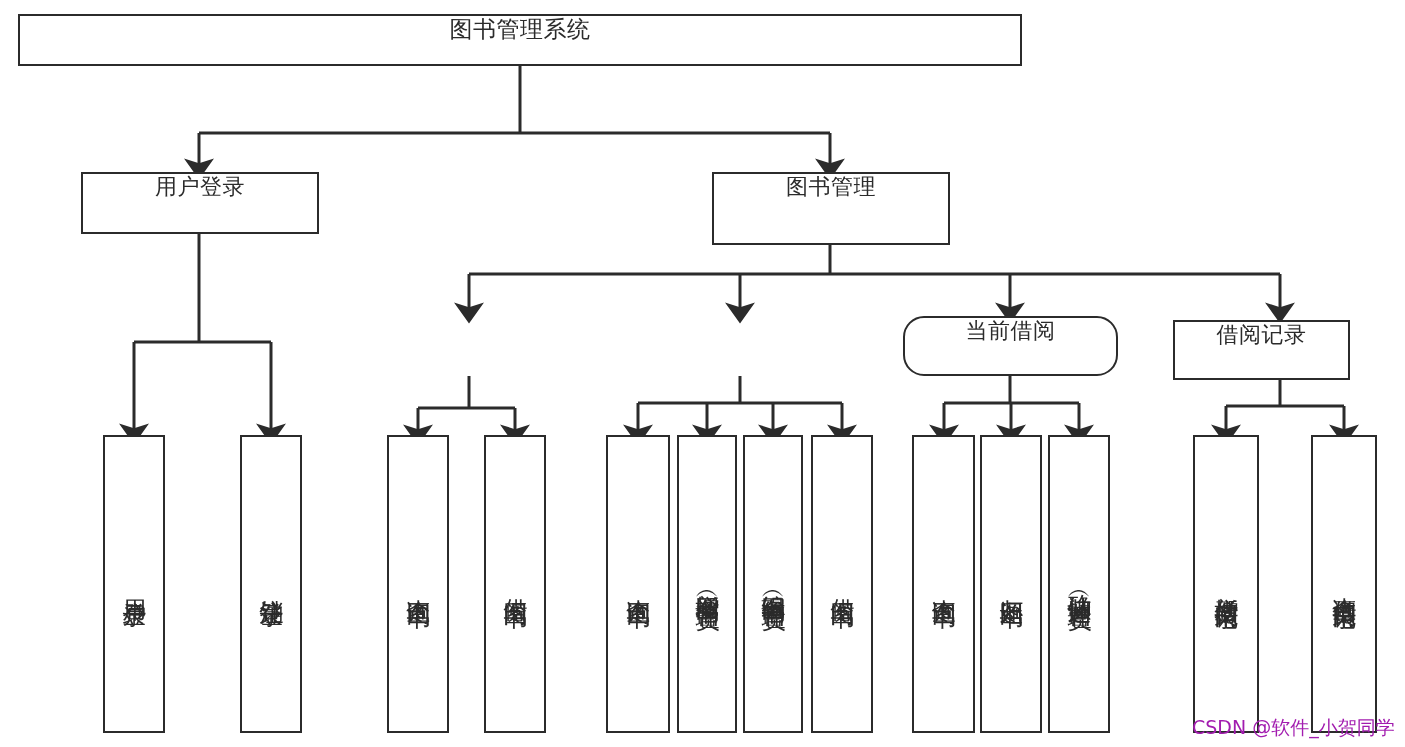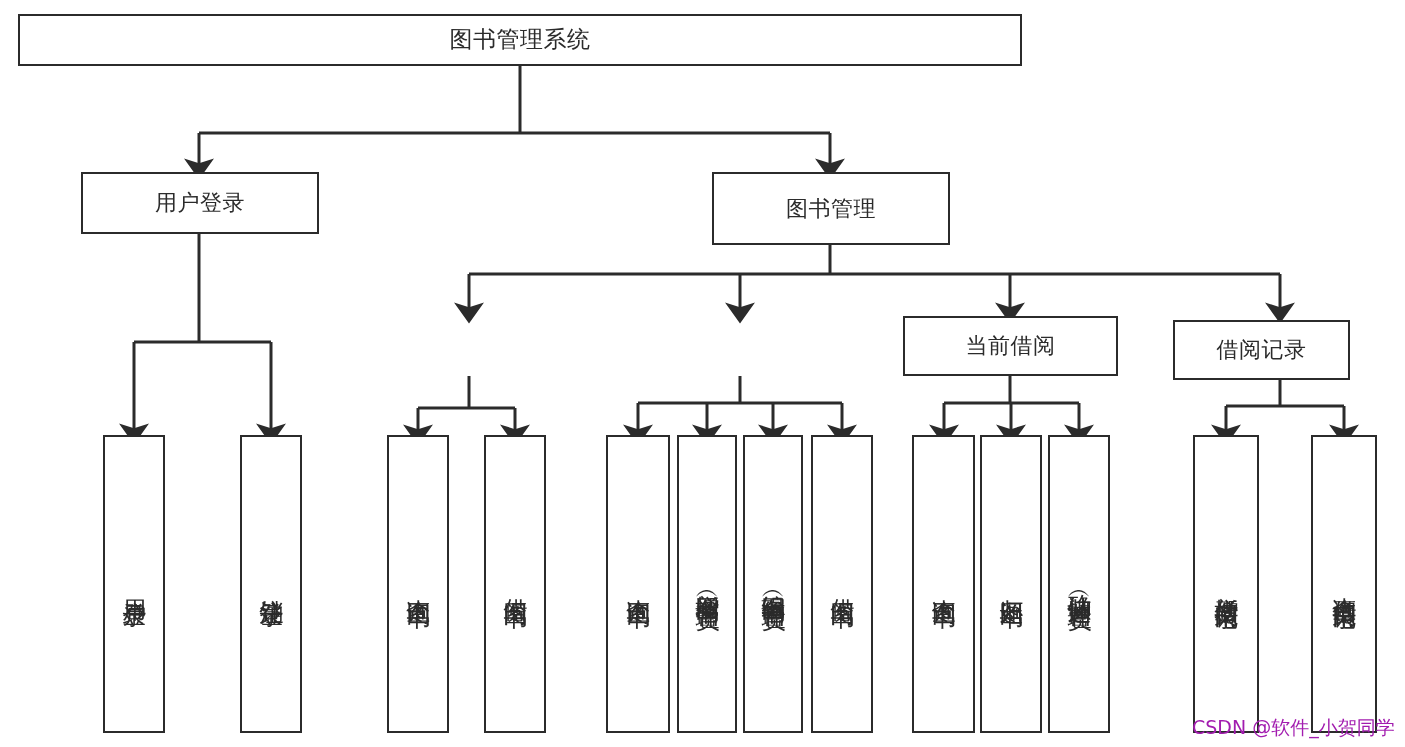--- a/index.html
+++ b/index.html
@@ -28,21 +28,21 @@
     width: 1405px;
     height: 747px;
     pointer-events: none;
   }
   .node {
     position: absolute;
     box-sizing: border-box;
     background: #ffffff;
     border: 2.5px solid #2b2b2b;
     display: flex;
-    align-items: center;
+    align-items: flex-start;
     justify-content: center;
     z-index: 2;
   }
   .node-label {
     color: #2b2b2b;
     text-align: center;
     line-height: 1.18;
     letter-spacing: 0.5px;
   }
   
@@ -137,21 +137,21 @@
     <span class="node-label">图书管理系统</span>
   </div>
 
   <div class="node horiz" style="left:81px; top:172px; width:238px; height:62px;">
     <span class="node-label">用户登录</span>
   </div>
   <div class="node horiz" style="left:712px; top:172px; width:238px; height:73px;">
     <span class="node-label">图书管理</span>
   </div>
 
-  <div class="node horiz" style="left:903px; top:316px; width:215px; height:60px;">
+  <div class="node horiz" style="left:903px; top:316px; width:215px; height:60px;border-radius:21px;">
     <span class="node-label">当前借阅</span>
   </div>
   <div class="node horiz" style="left:1173px; top:320px; width:177px; height:60px;">
     <span class="node-label">借阅记录</span>
   </div>
 
   <div class="node vert" style="left:103px; top:435px; width:62px; height:298px;">
     <span class="node-label">用户登录</span>
   </div>
   <div class="node vert" style="left:240px; top:435px; width:62px; height:298px;">

